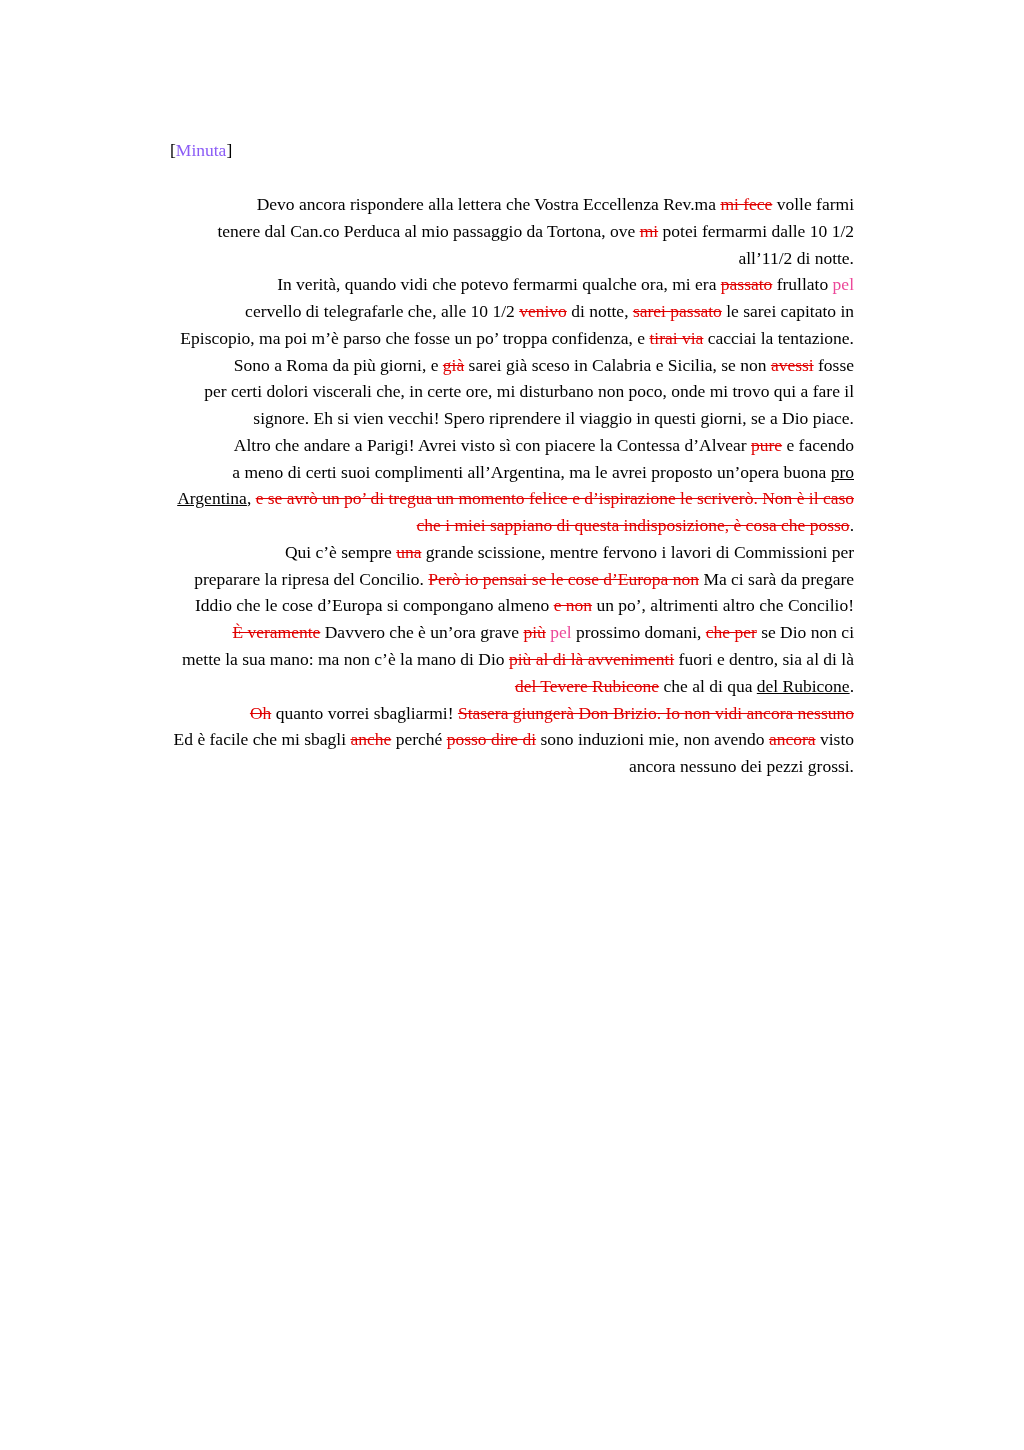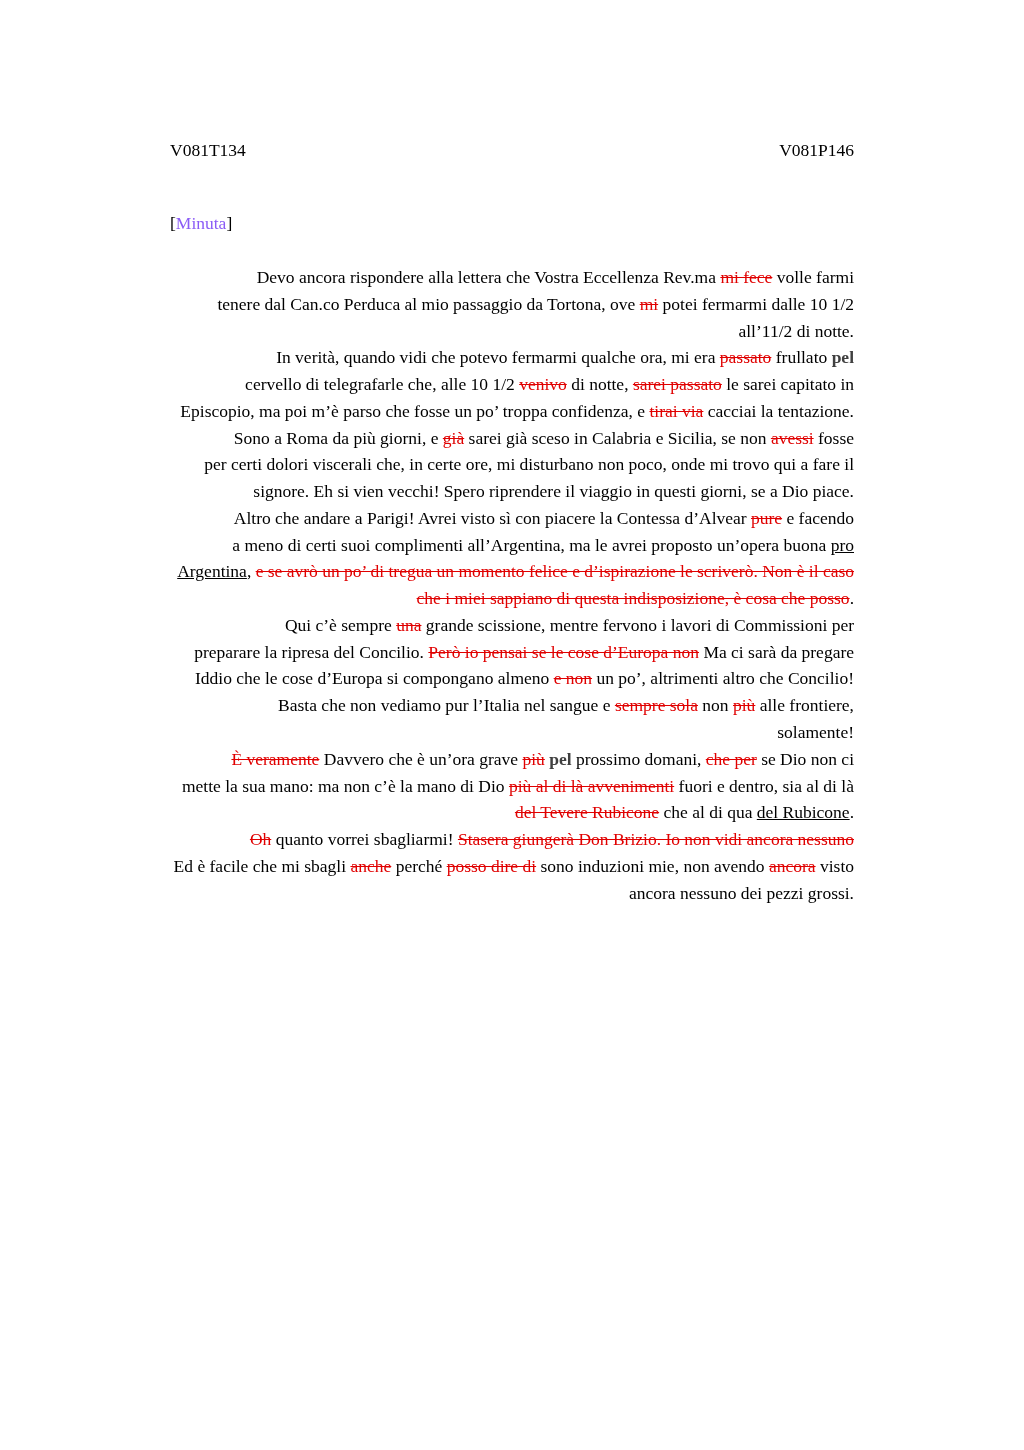--- a/index.html
+++ b/index.html
@@ -48,48 +48,42 @@
   .para {
     margin: 0;
     text-indent: 60px;
     text-align: right;
   }
   .del {
     color: #e00000;
     text-decoration: line-through;
   }
   .ins {
-    color: #404040;
-    font-weight: bold;
+    color: #ec4899;
   }
   .ul {
     text-decoration: underline;
   }
 </style>
 </head>
 <body>
 
 <div class="page">
   <div class="content">
 
-    <div class="header-row">
-      <span>V081T134</span>
-      <span>V081P146</span>
-    </div>
 
     <div class="minuta">
       <span>[</span><span class="blue">Minuta</span><span>]</span>
     </div>
 
 
     <div class="body-text">
       <p class="para" id="p1"><span>Devo ancora rispondere alla lettera che Vostra Eccellenza Rev.ma </span><span class="del">mi fece</span><span> volle farmi tenere dal Can.co Perduca al mio passaggio da Tortona, ove </span><span class="del">mi</span><span> potei fermarmi dalle 10 1/2 all’11/2 di notte.</span></p>
       <p class="para" id="p2"><span>In verità, quando vidi che potevo fermarmi qualche ora, mi era </span><span class="del">passato</span><span> frullato </span><span class="ins">pel</span><span> cervello di telegrafarle che, alle 10 1/2 </span><span class="del">venivo</span><span> di notte, </span><span class="del">sarei passato</span><span> le sarei capitato in Episcopio, ma poi m’è parso che fosse un po’ troppa confidenza, e </span><span class="del">tirai via</span><span> cacciai la tentazione.</span></p>
       <p class="para" id="p3"><span>Sono a Roma da più giorni, e </span><span class="del">già</span><span> sarei già sceso in Calabria e Sicilia, se non </span><span class="del">avessi</span><span> fosse per certi dolori viscerali che, in certe ore, mi disturbano non poco, onde mi trovo qui a fare il signore. Eh si vien vecchi! Spero riprendere il viaggio in questi giorni, se a Dio piace.</span></p>
       <p class="para" id="p4"><span>Altro che andare a Parigi! Avrei visto sì con piacere la Contessa d’Alvear </span><span class="del">pure</span><span> e facendo a meno di certi suoi complimenti all’Argentina, ma le avrei proposto un’opera buona </span><span class="ul">pro Argentina</span><span>, </span><span class="del">e se avrò un po’ di tregua un momento felice e d’ispirazione le scriverò. Non è  il caso che i miei sappiano di questa indisposizione, è  cosa che posso</span><span>.</span></p>
       <p class="para" id="p5"><span>Qui c’è sempre </span><span class="del">una</span><span> grande scissione, mentre fervono i lavori di Commissioni per preparare la ripresa del Concilio. </span><span class="del">Però io pensai se le cose d’Europa non</span><span> Ma ci sarà da pregare Iddio che le cose d’Europa si compongano almeno </span><span class="del">e non</span><span> un po’, altrimenti altro che Concilio!</span></p>
-      <p class="para" id="p6"><span>Basta che non vediamo pur l’Italia nel sangue e </span><span class="del">sempre sola</span><span> non </span><span class="del">più</span><span> alle frontiere, solamente!</span></p>
       <p class="para" id="p7"><span class="del">È veramente</span><span> Davvero che è  un’ora grave </span><span class="del">più</span><span> </span><span class="ins">pel</span><span> prossimo domani, </span><span class="del">che per</span><span> se Dio non ci mette la sua mano: ma non c’è la mano di Dio </span><span class="del">più al di là avvenimenti</span><span> fuori e dentro, sia al di là </span><span class="del">del Tevere Rubicone</span><span> che al di qua </span><span class="ul">del Rubicone</span><span>.</span></p>
       <p class="para" id="p8"><span class="del">Oh</span><span> quanto vorrei sbagliarmi! </span><span class="del">Stasera giungerà Don Brizio. Io non vidi ancora nessuno</span><span> Ed è  facile che mi sbagli </span><span class="del">anche</span><span> perché </span><span class="del">posso dire di</span><span> sono induzioni mie, non avendo </span><span class="del">ancora</span><span> visto ancora nessuno dei pezzi grossi.</span></p>
     </div>
 
   </div>
 </div>
 
 </body></html>

